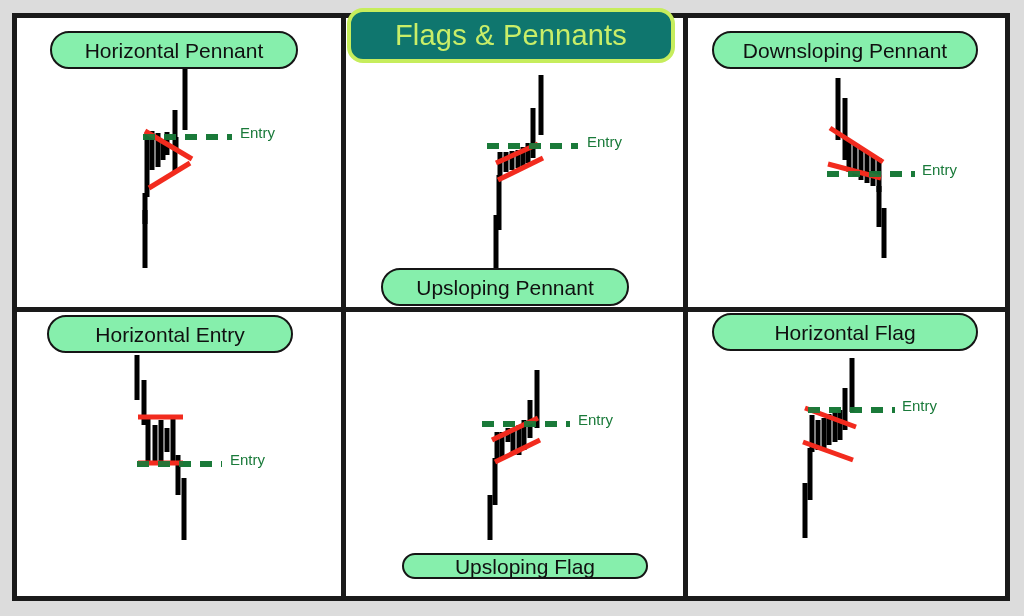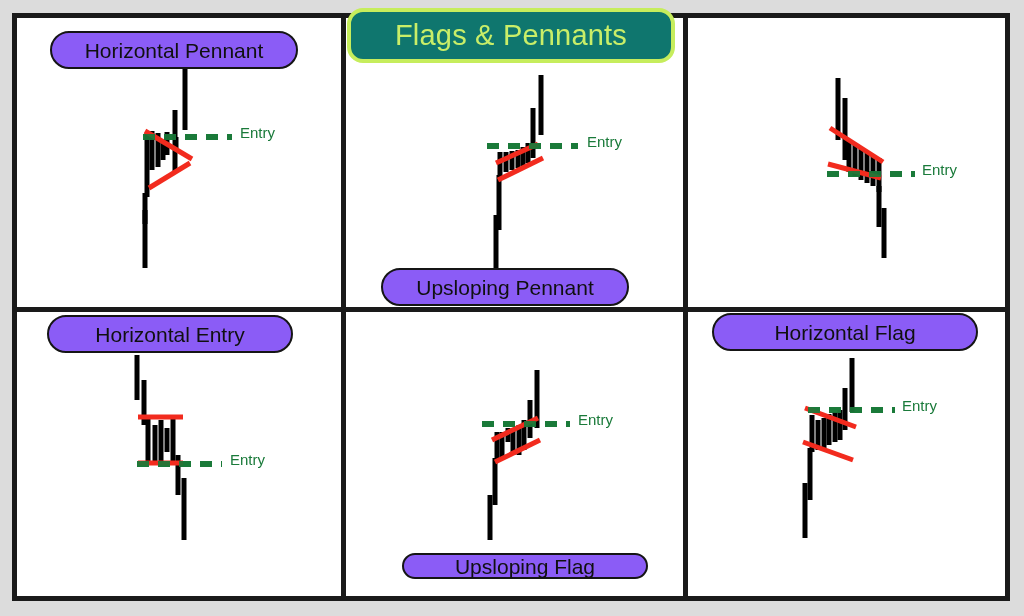--- a/index.html
+++ b/index.html
@@ -66,21 +66,21 @@
     color: #c9ee68;
     font-size: 29px;
     font-family: "Liberation Sans", sans-serif;
     letter-spacing: 0.2px;
     line-height: 1;
     white-space: nowrap;
   }
   
   .pill {
     position: absolute;
-    background: #8b5cf6;
+    background: #86efac;
     border: 2.5px solid #151515;
     border-radius: 999px;
     box-sizing: border-box;
     display: flex;
     align-items: center;
     justify-content: center;
     color: #101010;
     font-size: 21px;
     font-family: "Liberation Sans", sans-serif;
     white-space: nowrap;
@@ -207,20 +207,23 @@
     </svg>
 
   <div class="pill" style="left:50px; top:31px; width:248px; height:38px;">
     <span>Horizontal Pennant</span>
   </div>
 
   <div class="pill" style="left:381px; top:268px; width:248px; height:38px;">
     <span>Upsloping Pennant</span>
   </div>
 
+  <div class="pill" style="left:712px; top:31px; width:266px; height:38px;">
+    <span>Downsloping Pennant</span>
+  </div>
 
   <div class="pill" style="left:47px; top:315px; width:246px; height:38px;">
     <span>Horizontal Entry</span>
   </div>
 
   <div class="pill" style="left:402px; top:553px; width:246px; height:26px;">
     <span>Upsloping Flag</span>
   </div>
 
   <div class="pill" style="left:712px; top:313px; width:266px; height:38px;">

